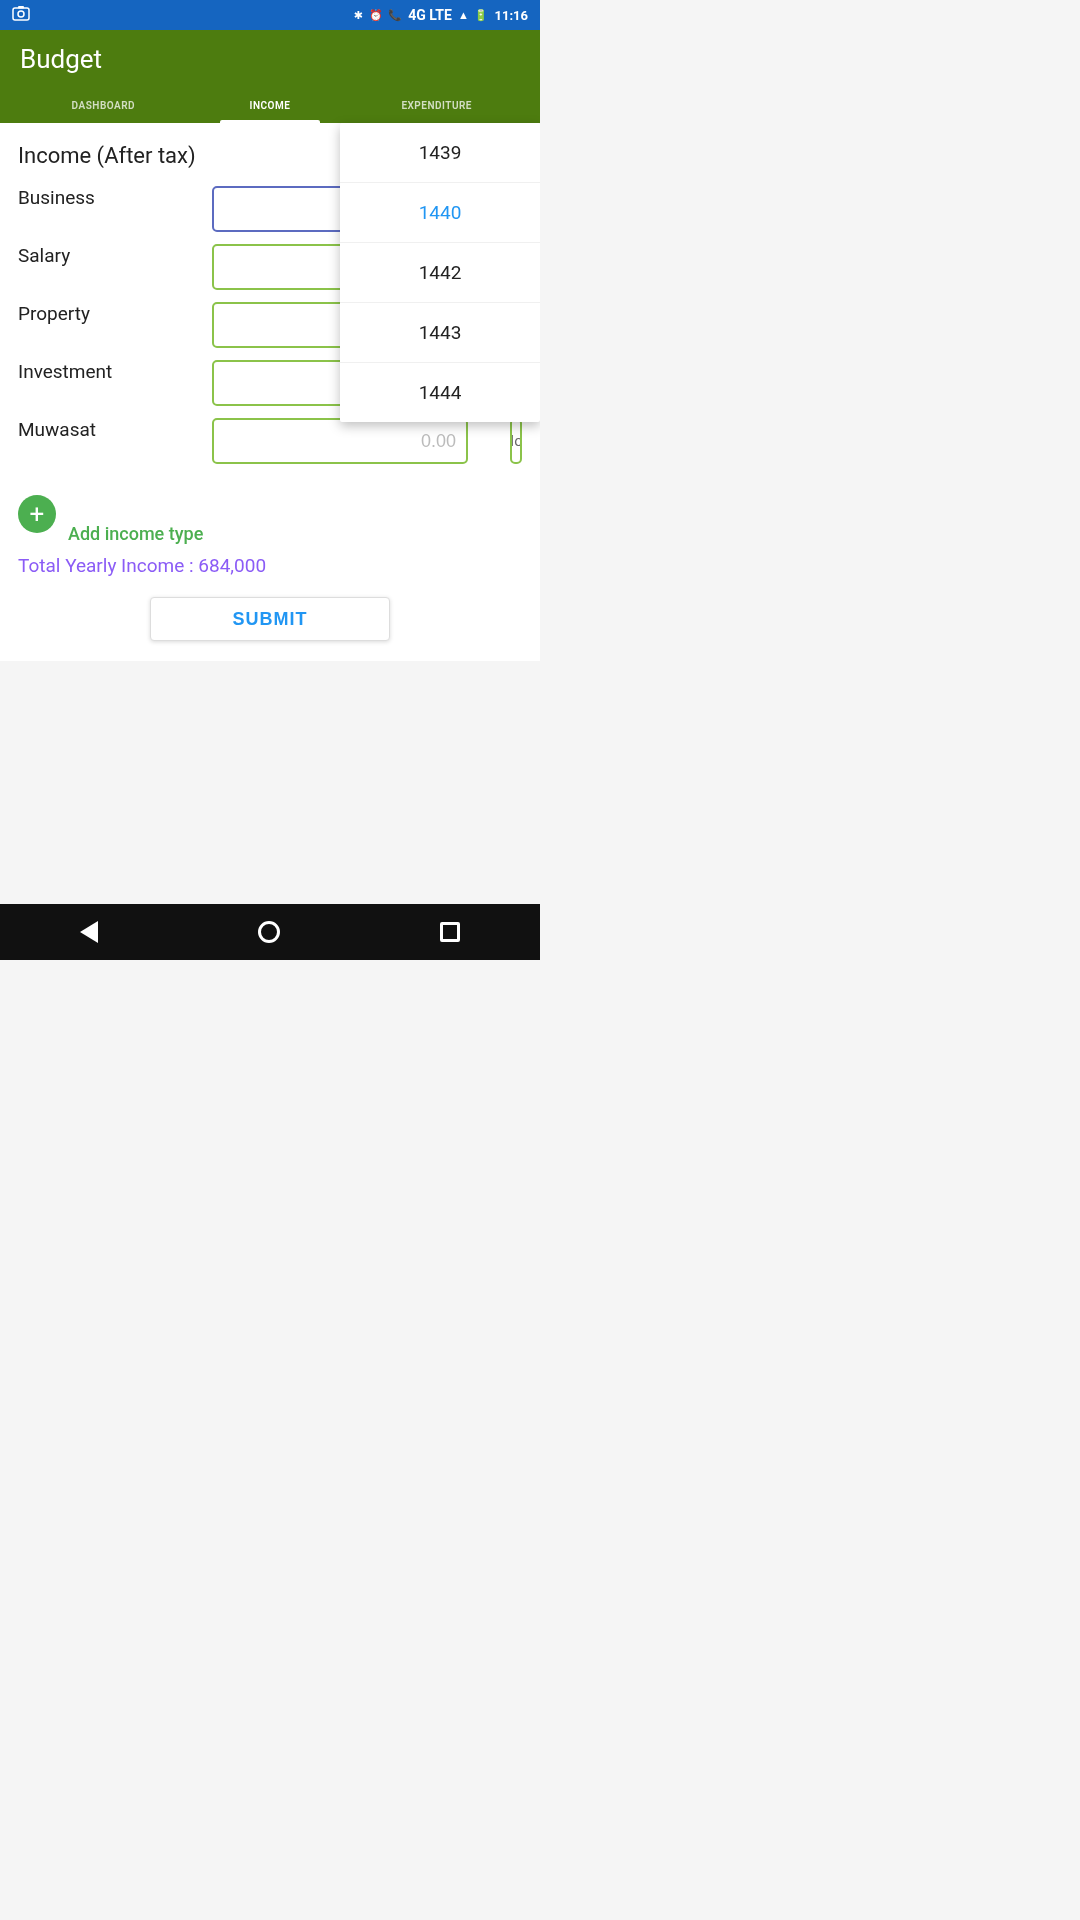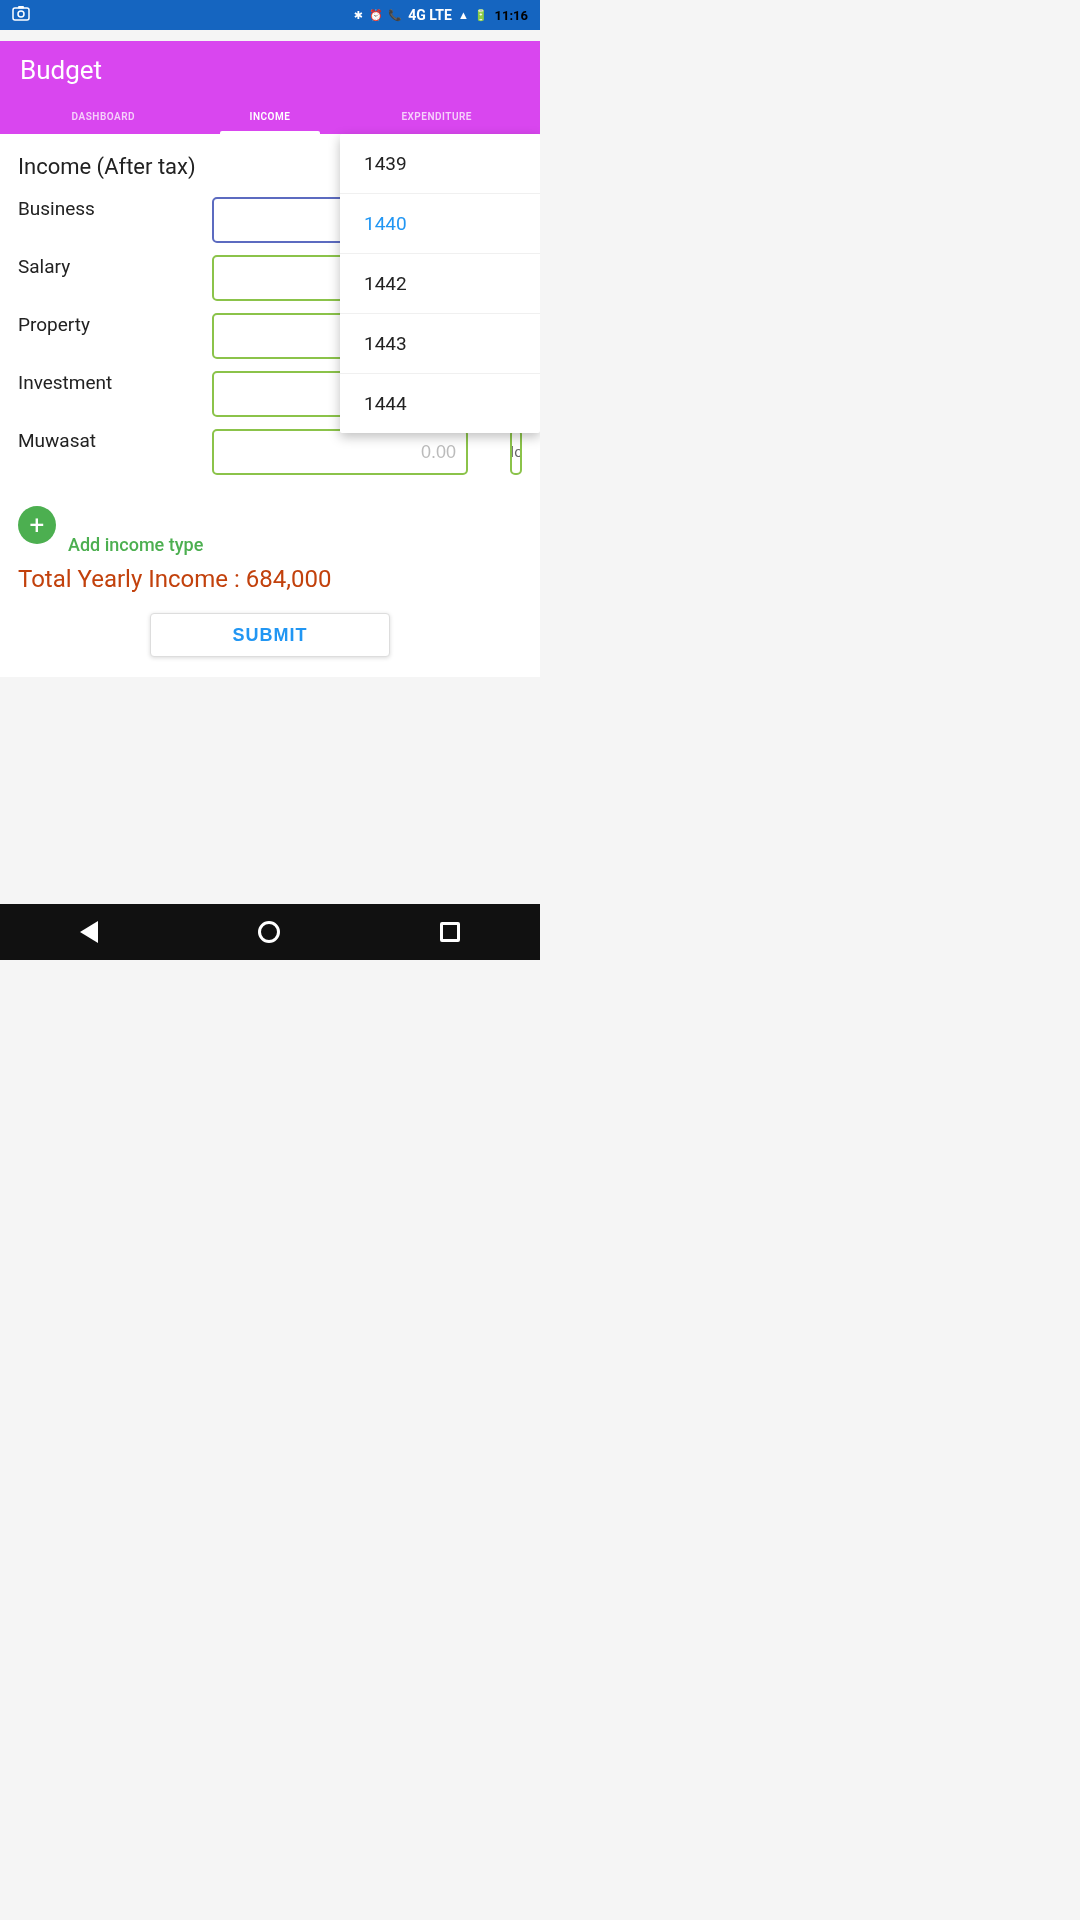--- a/index.html
+++ b/index.html
@@ -29,31 +29,30 @@
     .status-bar-left {
       margin-right: auto;
     }
 
     .status-icon {
       color: white;
       font-size: 11px;
     }
 
     .status-time {
-      color: #000000;
+      color: #ffffff;
       font-size: 13px;
       font-weight: bold;
     }
 
     
     .header {
       width: 100%;
-      background: #d946ef;
+      background: #4d7c0f;
       padding: 14px 20px 0 20px;
-      margin-top: 11px;
     }
 
     .header-title {
       color: white;
       font-size: 26px;
       font-weight: 400;
       margin-bottom: 14px;
     }
 
     
@@ -225,22 +224,22 @@
     }
 
     .add-label {
       font-size: 18px;
       color: #4CAF50;
       font-weight: 500;
       margin-top: 39px;
     }
 
     .total-income {
-      font-size: 24px;
-      color: #c2410c;
+      font-size: 19px;
+      color: #8b5cf6;
       margin: 8px 0 20px 0;
     }
 
     
     .submit-container {
       display: flex;
       justify-content: center;
       margin-top: 10px;
     }
 
@@ -365,21 +364,21 @@
     <input class="income-input" type="text" placeholder="0.00" style="">
     <div class="period-btn">Mon</div>
   </div>
 
   <div class="income-row">
     <div class="income-label">Muwasat</div>
     <input class="income-input" type="text" placeholder="0.00" style="">
     <div class="period-btn">Mon</div>
   </div>
 
-  <div class="dropdown-overlay" style="top: 0; right: 0;">
+  <div class="dropdown-overlay" style="top: 0; right: 0; text-align: center;">
     <div class="dropdown-item">1439</div>
     <div class="dropdown-item selected">1440</div>
     <div class="dropdown-item">1442</div>
     <div class="dropdown-item">1443</div>
     <div class="dropdown-item">1444</div>
   </div>
 
   <div class="add-income">
     <div class="add-btn">+</div>
     <span class="add-label">Add income type</span>

